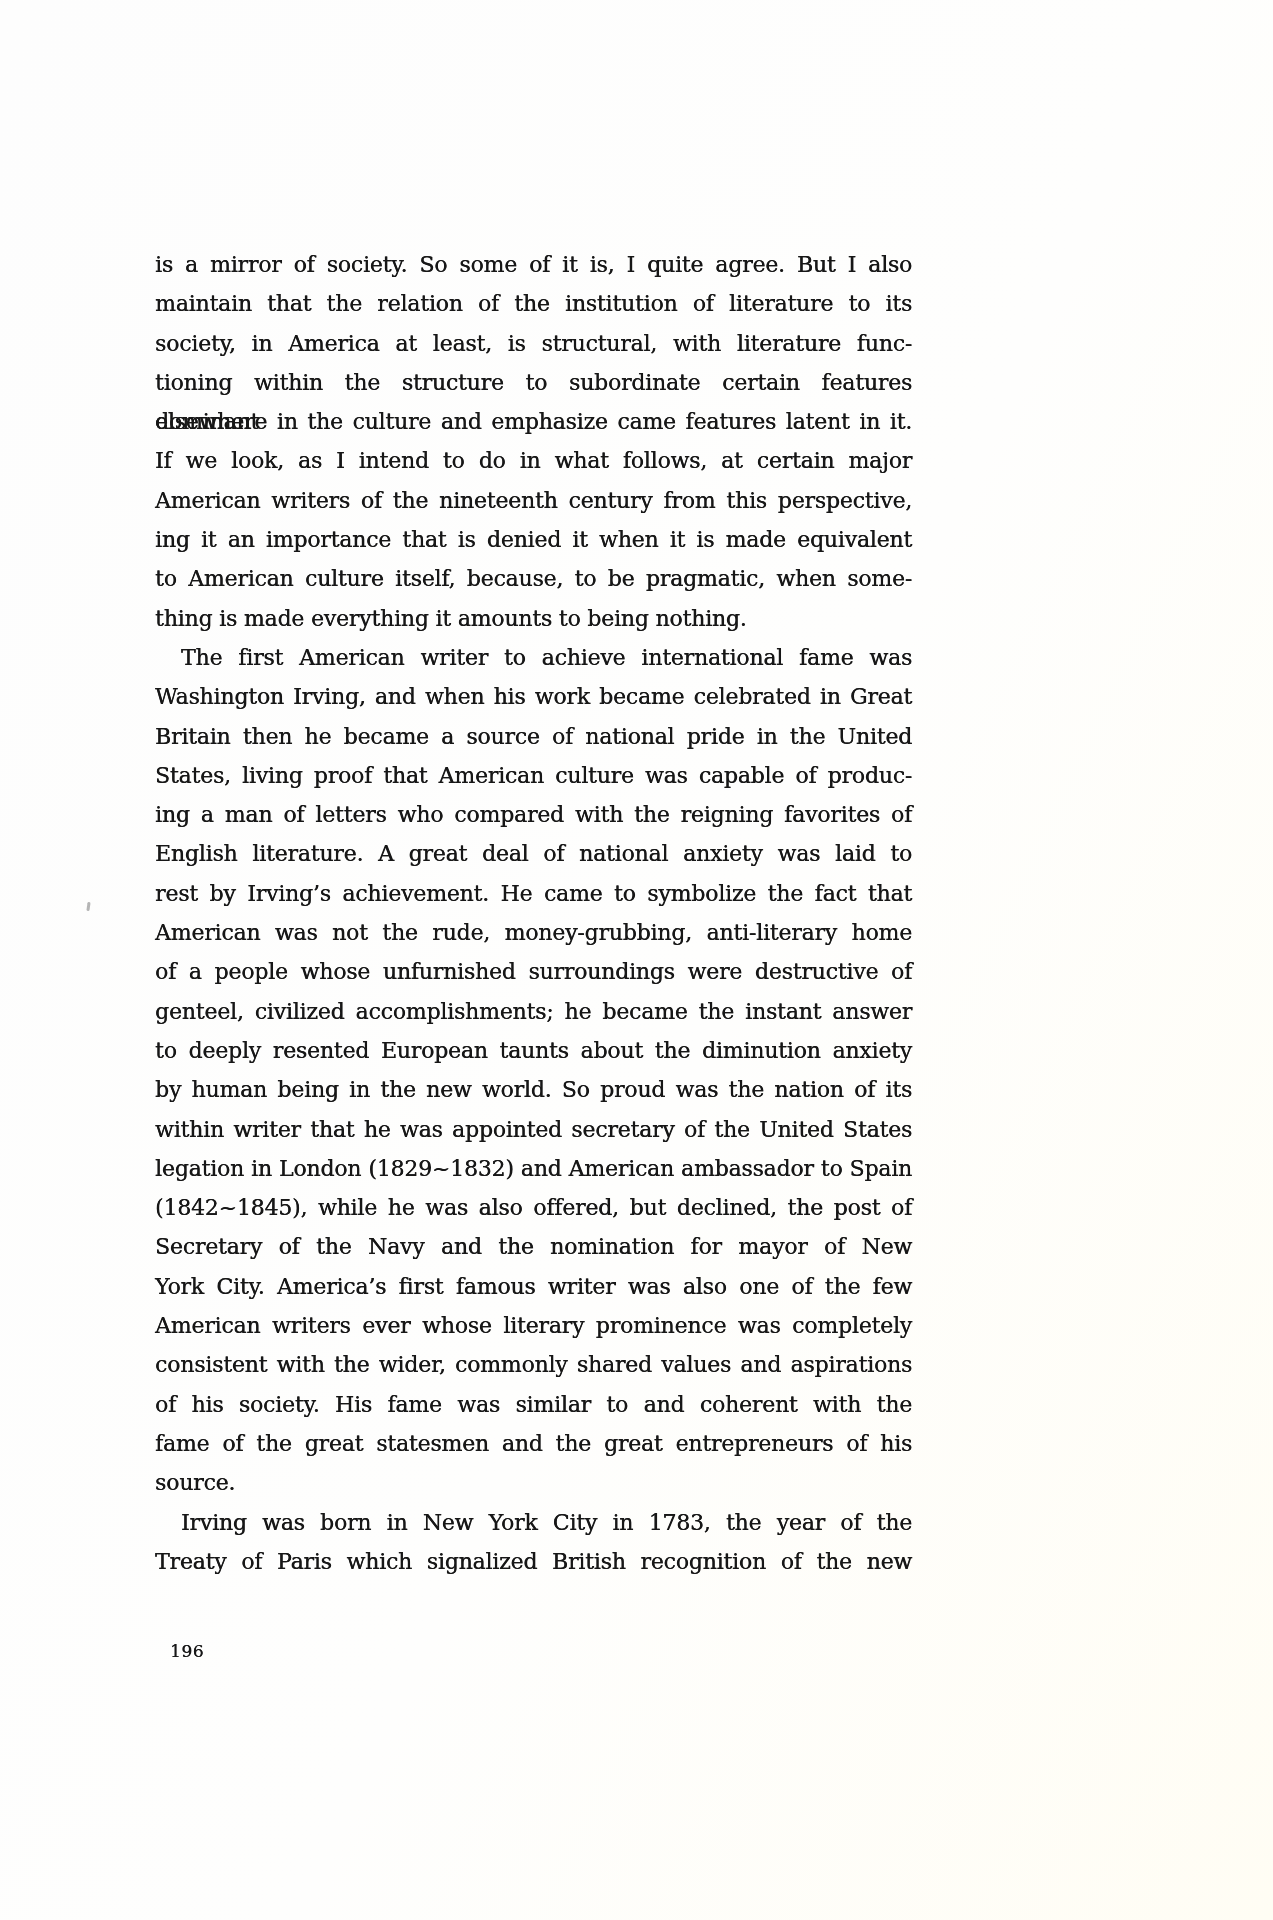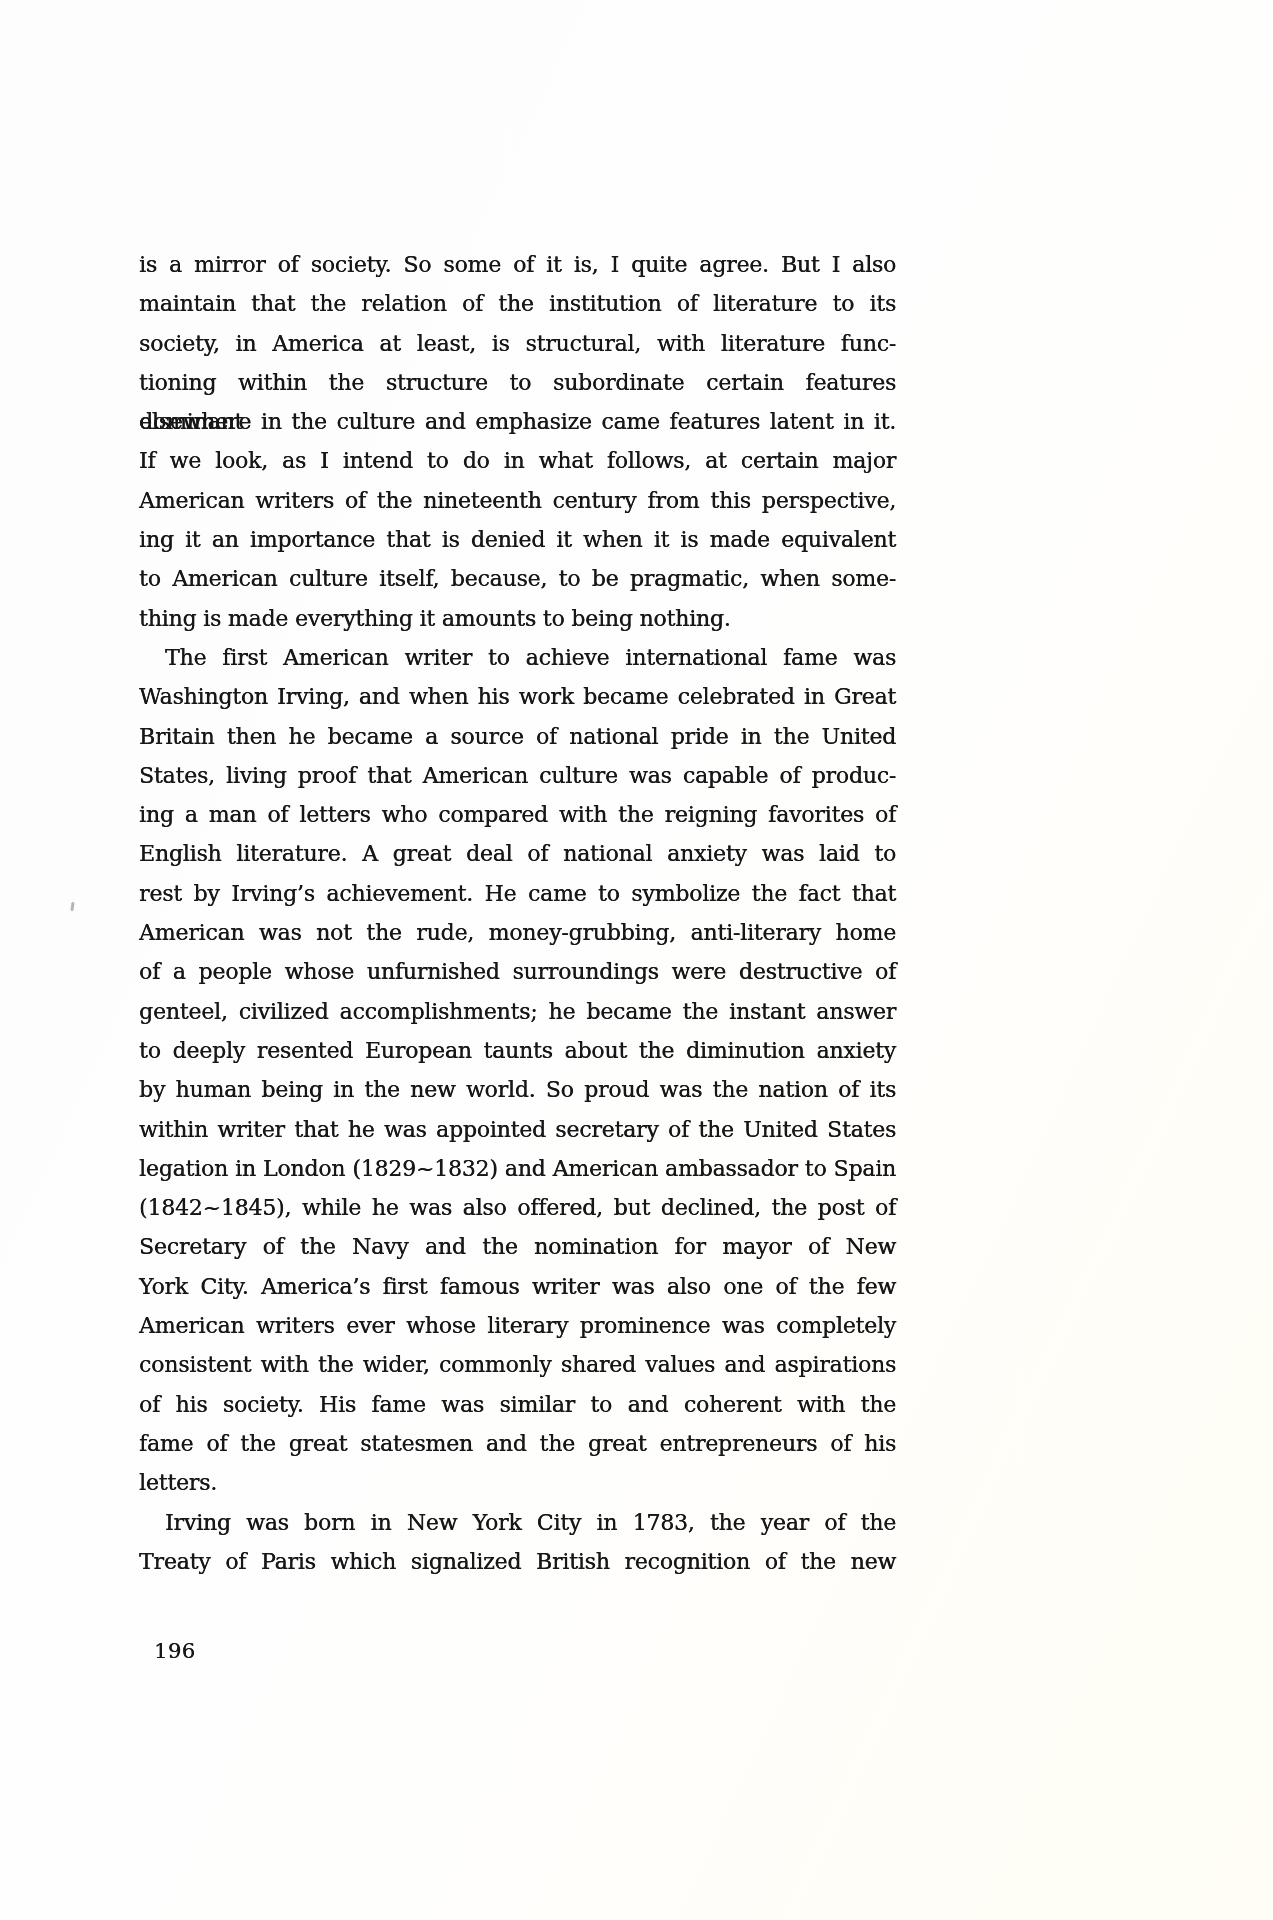--- a/index.html
+++ b/index.html
@@ -10,20 +10,21 @@
     width: 1273px;
     height: 1920px;
     position: relative;
     overflow: hidden;
     background: linear-gradient(115deg, #fdfdfd 0%, #fefefd 55%, #fffdf4 100%);
     font-family: "DejaVu Serif", "Liberation Serif", serif;
   }
   .page {
     position: absolute;
     inset: 0;
+    margin-left: 16px;
   }
   .text-block {
     position: absolute;
     left: 139px;
     top: 245px;
     width: 757px;
     color: #171717;
     font-size: 22px;
     letter-spacing: -0.2px;
     text-shadow: 0.35px 0 0 currentColor;
@@ -44,21 +45,21 @@
   }
   .line.last {
     text-align: right;
     text-align-last: left;
   }
   .page-number {
     position: absolute;
     left: 154px;
     top: 1638px;
     color: #171717;
-    font-size: 21px;
+    font-size: 17px;
     line-height: 26px;
     letter-spacing: 0.5px;
     text-shadow: 0.35px 0 0 currentColor;
   }
   .scan-speck {
     position: absolute;
     left: 71px;
     top: 902px;
     width: 3px;
     height: 9px;
@@ -100,21 +101,21 @@
         <div class="line">by human being in the new world. So proud was the nation of its</div>
         <div class="line">within writer that he was appointed secretary of the United States</div>
         <div class="line">legation in London (1829~1832) and American ambassador to Spain</div>
         <div class="line">(1842~1845), while he was also offered, but declined, the post of</div>
         <div class="line">Secretary of the Navy and the nomination for mayor of New</div>
         <div class="line">York City. America’s first famous writer was also one of the few</div>
         <div class="line">American writers ever whose literary prominence was completely</div>
         <div class="line">consistent with the wider, commonly shared values and aspirations</div>
         <div class="line">of his society. His fame was similar to and coherent with the</div>
         <div class="line">fame of the great statesmen and the great entrepreneurs of his</div>
-        <div class="line last">letters.</div>
+        <div class="line last">source.</div>
       </div>
       <div class="paragraph">
         <div class="line indent">Irving was born in New York City in 1783, the year of the</div>
         <div class="line">Treaty of Paris which signalized British recognition of the new</div>
       </div>
     </div>
   <div class="page-number">196</div>
 </div>
 
 </body></html>

